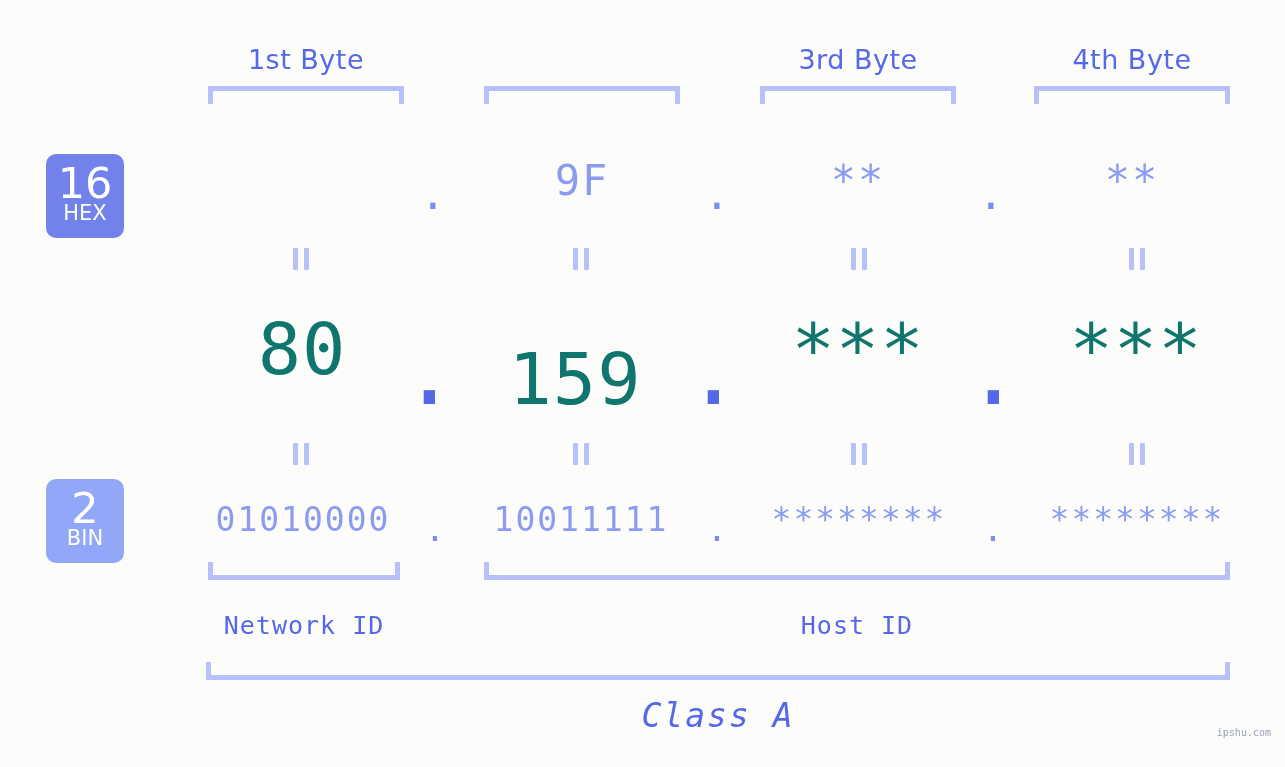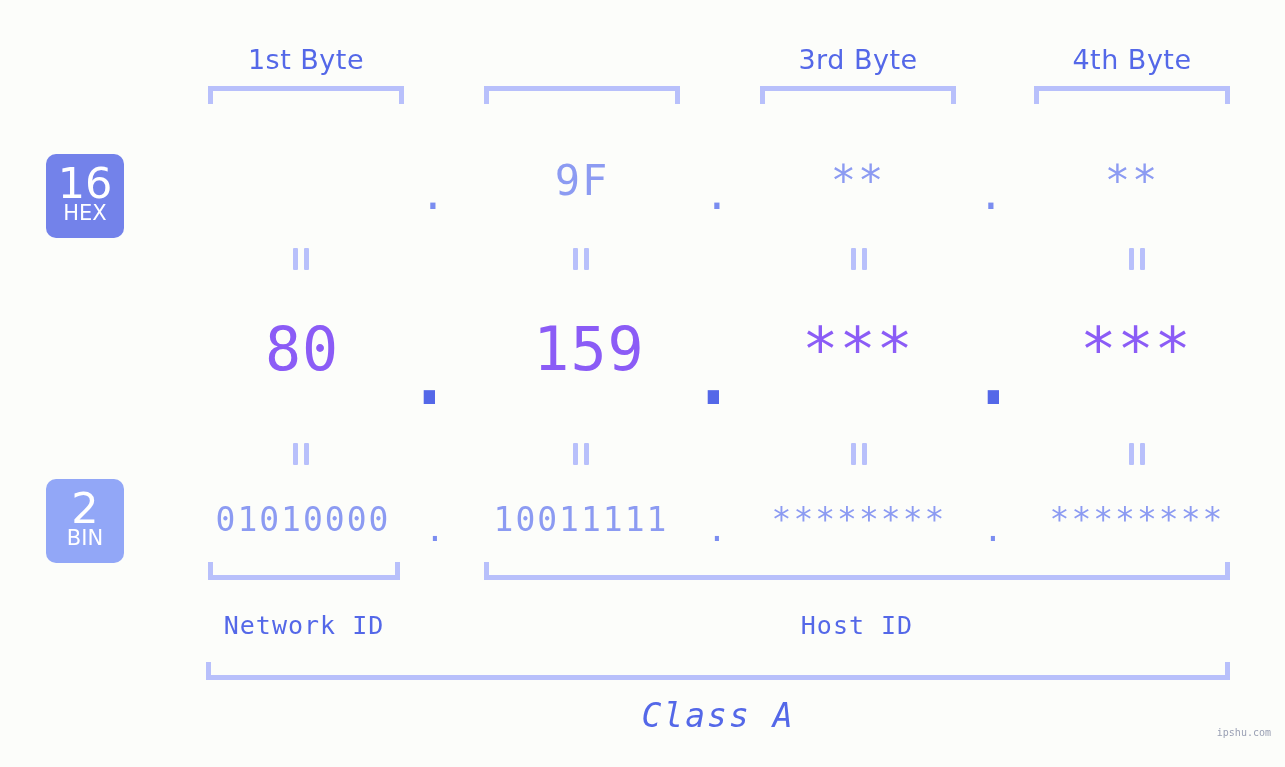--- a/index.html
+++ b/index.html
@@ -107,23 +107,23 @@
   .row-hex .dot {
     top: 0;
     font-size: 42px;
     line-height: 58px;
     color: #7b8df0;
   }
 
   
   .row-dec .cell {
     top: 0;
-    font-size: 60px;
+    font-size: 72px;
     line-height: 108px;
-    color: #8b5cf6;
+    color: #0f766e;
     letter-spacing: 1px;
   }
   .row-dec .dot {
     top: 0;
     font-size: 92px;
     line-height: 108px;
     color: #5468e8;
   }
 
   
@@ -233,21 +233,21 @@
 
   <div class="eqbar" style="left:290px;top:246px;"></div>
   <div class="eqbar" style="left:570px;top:246px;"></div>
   <div class="eqbar" style="left:848px;top:246px;"></div>
   <div class="eqbar" style="left:1126px;top:246px;"></div>
 
   <div class="row row-dec" style="top:295px;height:108px;">
     <div class="cell" style="left:204px;width:196px;">80</div>
     <div class="cell dot" style="left:398px;width:64px;top:24px;">.</div>
 
-    <div class="cell" style="left:479px;width:220px;">159</div>
+    <div class="cell" style="left:465px;width:220px;margin-top:30px;">159</div>
     <div class="cell dot" style="left:682px;width:64px;top:24px;">.</div>
 
     <div class="cell" style="left:748px;width:220px;">***</div>
     <div class="cell dot" style="left:962px;width:64px;top:24px;">.</div>
 
     <div class="cell" style="left:1026px;width:220px;">***</div>
   </div>
 
   <div class="eqbar" style="left:290px;top:441px;"></div>
   <div class="eqbar" style="left:570px;top:441px;"></div>

